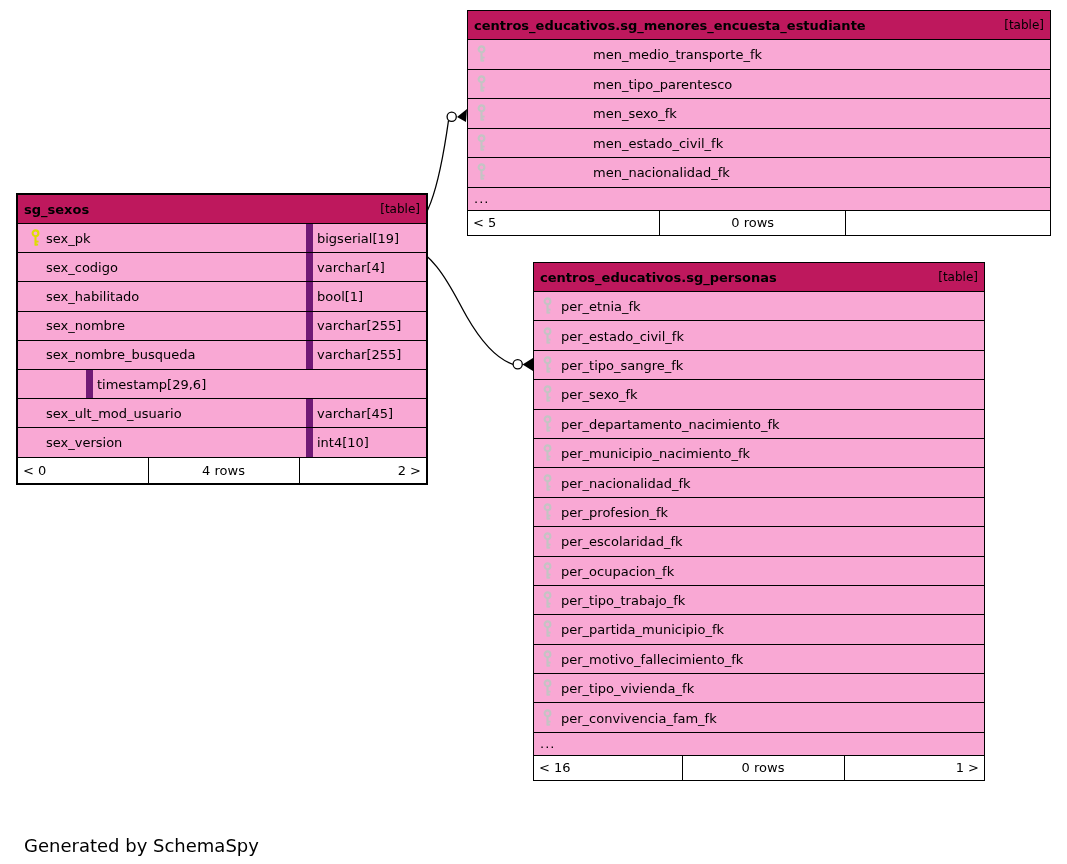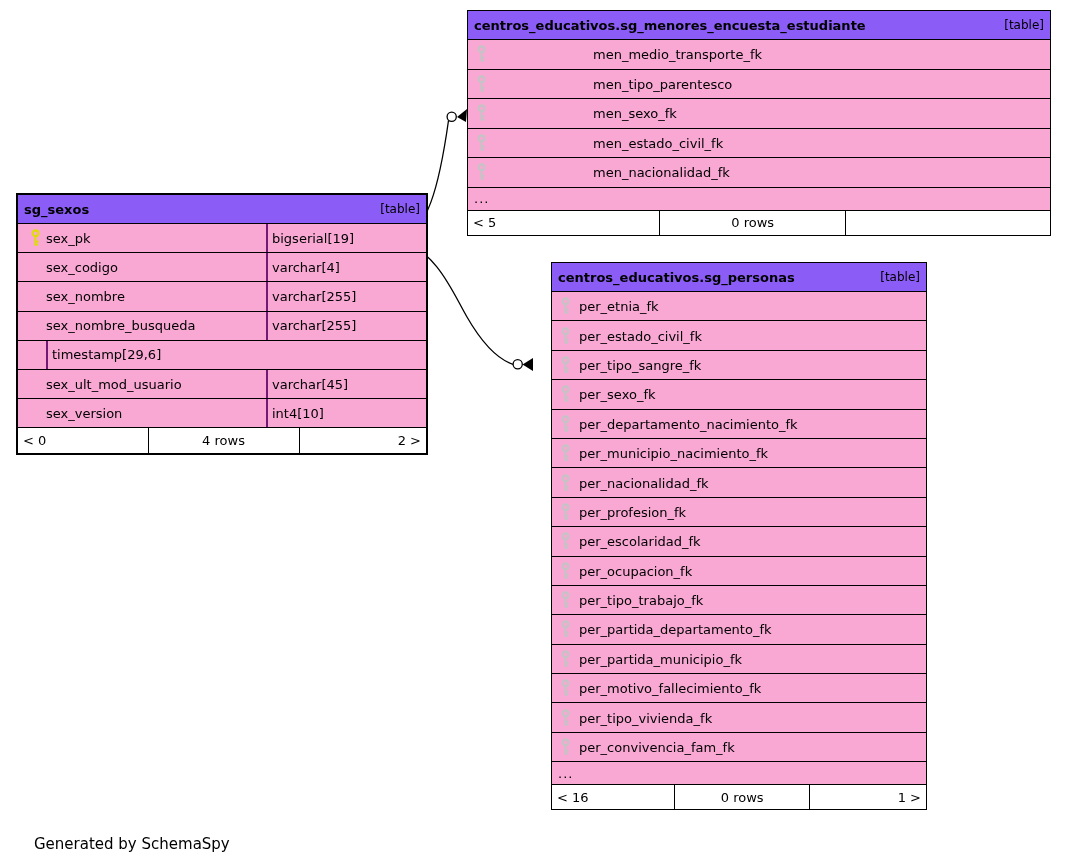--- a/index.html
+++ b/index.html
@@ -25,21 +25,21 @@
     border: 1px solid #000000;
     box-sizing: border-box;
     font-size: 13px;
   }
   .table-node.emphasized { border-width: 2px; }
 
   .tbl-header {
     display: flex;
     justify-content: space-between;
     align-items: center;
-    background: #8b5cf6;
+    background: #be185d;
     border-bottom: 1px solid #000000;
     height: 28px;
     padding: 0 6px;
     box-sizing: content-box;
   }
   .tbl-header .tname { font-weight: bold; font-size: 13px; }
   .tbl-header .ttype { font-weight: normal; font-size: 12px; }
 
   .col-row {
     position: relative;
@@ -51,21 +51,21 @@
     height: 23px !important;
     display: flex; align-items: center;
     padding-left: 6px;
     letter-spacing: 1px;
   }
 
   
   .t-sexos .col-row { height: 29.2px; display: grid; grid-template-columns: 28px 220px 1fr; align-items: stretch; }
   .t-sexos .keyicon { display: flex; align-items: center; padding-left: 12px; }
   .t-sexos .col-name { display: flex; align-items: center; }
-  .t-sexos .col-type { display: flex; align-items: center; border-left: 2px solid #701a75; padding-left: 4px; }
+  .t-sexos .col-type { display: flex; align-items: center; border-left: 7px solid #701a75; padding-left: 4px; margin-left: 40px; }
 
   
   .t-menores .col-row { height: 29.5px; }
   .t-personas .col-row { height: 29.4px; }
   .t-menores .keyicon, .t-personas .keyicon {
     position: absolute; left: 8px; top: 50%; transform: translateY(-50%);
     display: flex; align-items: center;
   }
   .t-menores .col-name, .t-personas .col-name {
     position: absolute; top: 50%; transform: translateY(-50%);
@@ -84,26 +84,26 @@
   .t-menores .tbl-footer { grid-template-columns: 33% 32% 35%; }
   .t-personas .tbl-footer { grid-template-columns: 33% 36% 31%; }
   .tbl-footer .fcell { height: 100%; display: flex; align-items: center; box-sizing: border-box; }
   .tbl-footer .f-left  { padding-left: 5px; border-right: 1px solid #000000; justify-content: flex-start; }
   .tbl-footer .f-center{ border-right: 1px solid #000000; justify-content: center; }
   .tbl-footer .f-right { padding-right: 5px; justify-content: flex-end; }
 
   
   #table-sexos    { left: 16px;  top: 193px; width: 412px; }
   #table-menores  { left: 467px; top: 10px;  width: 584px; }
-  #table-personas { left: 533px; top: 262px; width: 376px; margin-left: 18px; }
+  #table-personas { left: 533px; top: 262px; width: 452px; }
 
   .credit {
     position: absolute;
-    left: 34px; top: 835px;
-    font-size: 15px;
+    left: 24px; top: 835px;
+    font-size: 18px;
   }
   .keyicon svg { display: block; }
 </style>
 </head>
 <body>
 
 <div class="canvas">
 
   <svg class="edges" viewBox="0 0 1067 864">
     <path d="M 400 238.5 C 427 232, 439 188, 448.5 120.5" fill="none" stroke="#000000" stroke-width="1.3"></path>
@@ -132,20 +132,25 @@
           <span class="col-name">sex_pk</span>
           <span class="col-type">bigserial[19]</span>
         </div>
         <div class="col-row">
           <span class="keyicon"></span>
           <span class="col-name">sex_codigo</span>
           <span class="col-type">varchar[4]</span>
         </div>
         <div class="col-row">
           <span class="keyicon"></span>
+          <span class="col-name">sex_habilitado</span>
+          <span class="col-type">bool[1]</span>
+        </div>
+        <div class="col-row">
+          <span class="keyicon"></span>
           <span class="col-name">sex_nombre</span>
           <span class="col-type">varchar[255]</span>
         </div>
         <div class="col-row">
           <span class="keyicon"></span>
           <span class="col-name">sex_nombre_busqueda</span>
           <span class="col-type">varchar[255]</span>
         </div>
         <div class="col-row">
           <span class="keyicon"></span>
@@ -370,31 +375,20 @@
         </div>
         <div class="col-row">
           <span class="keyicon">
             <svg width="11" height="18" viewBox="0 0 11 18">
               <circle cx="5.5" cy="4.3" r="2.9" fill="none" stroke="#c4c4c4" stroke-width="2.1"></circle>
               <line x1="5.5" y1="7.2" x2="5.5" y2="16.6" stroke="#c4c4c4" stroke-width="2.1"></line>
               <line x1="5.5" y1="12.6" x2="8.6" y2="12.6" stroke="#c4c4c4" stroke-width="1.9"></line>
               <line x1="5.5" y1="15.6" x2="8.1" y2="15.6" stroke="#c4c4c4" stroke-width="1.9"></line>
             </svg>
           </span>
-          <span class="col-name">per_partida_departamento_fk</span>
-        </div>
-        <div class="col-row">
-          <span class="keyicon">
-            <svg width="11" height="18" viewBox="0 0 11 18">
-              <circle cx="5.5" cy="4.3" r="2.9" fill="none" stroke="#c4c4c4" stroke-width="2.1"></circle>
-              <line x1="5.5" y1="7.2" x2="5.5" y2="16.6" stroke="#c4c4c4" stroke-width="2.1"></line>
-              <line x1="5.5" y1="12.6" x2="8.6" y2="12.6" stroke="#c4c4c4" stroke-width="1.9"></line>
-              <line x1="5.5" y1="15.6" x2="8.1" y2="15.6" stroke="#c4c4c4" stroke-width="1.9"></line>
-            </svg>
-          </span>
           <span class="col-name">per_partida_municipio_fk</span>
         </div>
         <div class="col-row">
           <span class="keyicon">
             <svg width="11" height="18" viewBox="0 0 11 18">
               <circle cx="5.5" cy="4.3" r="2.9" fill="none" stroke="#c4c4c4" stroke-width="2.1"></circle>
               <line x1="5.5" y1="7.2" x2="5.5" y2="16.6" stroke="#c4c4c4" stroke-width="2.1"></line>
               <line x1="5.5" y1="12.6" x2="8.6" y2="12.6" stroke="#c4c4c4" stroke-width="1.9"></line>
               <line x1="5.5" y1="15.6" x2="8.1" y2="15.6" stroke="#c4c4c4" stroke-width="1.9"></line>
             </svg>

